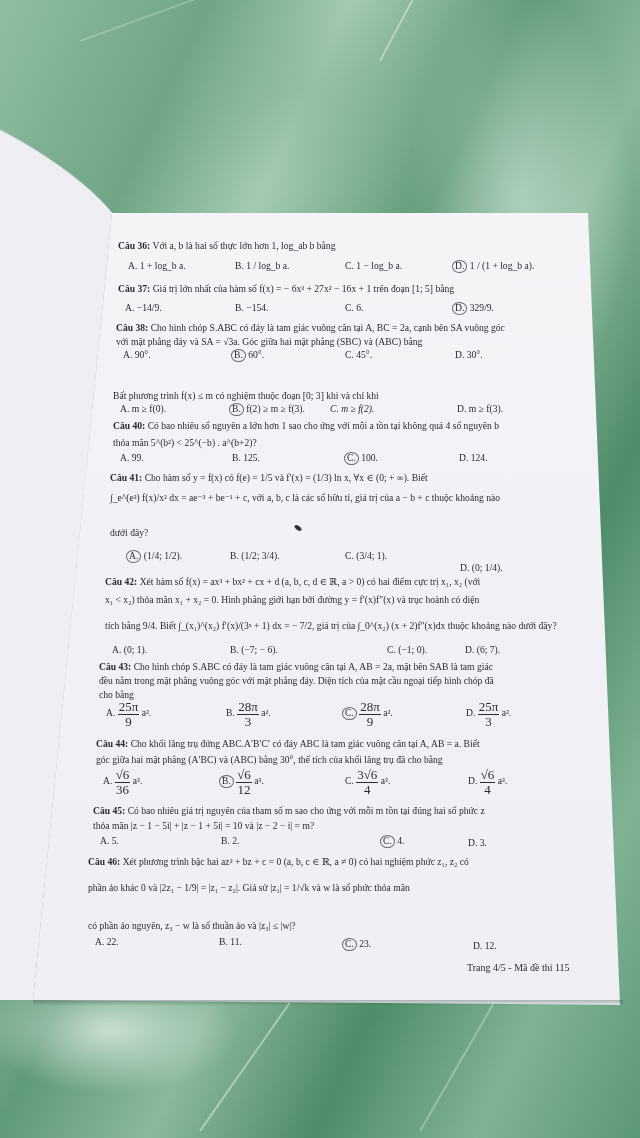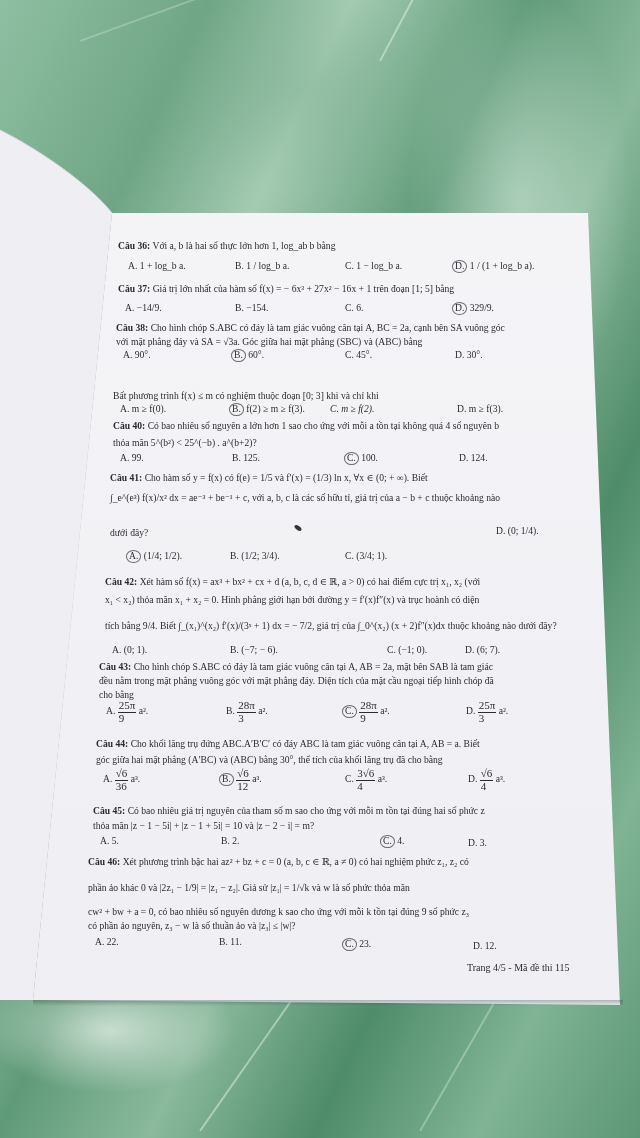--- a/index.html
+++ b/index.html
@@ -32,21 +32,21 @@
     font-size: 9.6px; line-height: 1.25;
   }
   .q { position: absolute; white-space: nowrap; }
   .q b { font-weight: bold; }
   .line { position: absolute; white-space: nowrap; }
   .opt { position: absolute; white-space: nowrap; }
   .circled {
     display: inline-block; border: 1px solid #6a6a74; border-radius: 50%;
     padding: 0 2px; margin-left: -3px; line-height: 1.1;
   }
-  .frac { display: inline-block; vertical-align: middle; text-align: left; font-size: 11px; line-height: 1.05; }
+  .frac { display: inline-block; vertical-align: middle; text-align: center; font-size: 13px; line-height: 1.05; }
   .frac .num { display: block; border-bottom: 0.8px solid #2a2a30; padding: 0 1px; }
   .frac .den { display: block; padding: 0 1px; }
   .footer { position: absolute; white-space: nowrap; font-size: 10px; }
   .shadow-bottom {
     position: absolute; left: 33px; top: 1000px; width: 590px; height: 6px;
     background: linear-gradient(180deg, rgba(40,70,55,0.35), rgba(40,70,55,0));
   }
   .pen-mark {
     position: absolute; width: 8px; height: 4px; background: #333;
     border-radius: 50%; transform: rotate(35deg);
@@ -114,21 +114,21 @@
 
   <div class="q" style="left:110px;top:472px;">
     <b>Câu 41:</b> <span>Cho hàm số y = f(x) có f(e) = 1/5 và f′(x) = (1/3) ln x, ∀x ∈ (0; + ∞). Biết</span>
   </div>
   <div class="line" style="left:110px;top:492px;">∫_e^(e³) f(x)/x² dx = ae⁻³ + be⁻¹ + c, với a, b, c là các số hữu tỉ, giá trị của a − b + c thuộc khoảng nào</div>
   <div class="line" style="left:110px;top:527px;">dưới đây?</div>
   <div class="pen-mark" style="left:294px;top:526px;"></div>
   <div class="opt" style="left:117px;top:550px;padding-left:12px;"><span class="circled">A.</span> <span>(1/4; 1/2).</span></div>
   <div class="opt" style="left:230px;top:550px;"><span>B.</span> <span>(1/2; 3/4).</span></div>
   <div class="opt" style="left:345px;top:550px;"><span>C.</span> <span>(3/4; 1).</span></div>
-  <div class="opt" style="left:460px;top:525px;margin-left:36px;"><span>D.</span> <span>(0; 1/4).</span></div>
+  <div class="opt" style="left:460px;top:562px;"><span>D.</span> <span>(0; 1/4).</span></div>
 
   <div class="q" style="left:105px;top:576px;">
     <b>Câu 42:</b> <span>Xét hàm số f(x) = ax³ + bx² + cx + d (a, b, c, d ∈ ℝ, a &gt; 0) có hai điểm cực trị x₁, x₂ (với</span>
   </div>
   <div class="line" style="left:105px;top:594px;">x₁ &lt; x₂) thỏa mãn x₁ + x₂ = 0. Hình phẳng giới hạn bởi đường y = f′(x)f″(x) và trục hoành có diện</div>
   <div class="line" style="left:105px;top:620px;">tích bằng 9/4. Biết ∫_(x₁)^(x₂) f′(x)/(3ˣ + 1) dx = − 7/2, giá trị của ∫_0^(x₂) (x + 2)f″(x)dx thuộc khoảng nào dưới đây?</div>
   <div class="opt" style="left:112px;top:644px;"><span>A.</span> <span>(0; 1).</span></div>
   <div class="opt" style="left:230px;top:644px;"><span>B.</span> <span>(−7; − 6).</span></div>
   <div class="opt" style="left:343px;top:644px;padding-left:44px;"><span>C.</span> <span>(−1; 0).</span></div>
   <div class="opt" style="left:465px;top:644px;"><span>D.</span> <span>(6; 7).</span></div>
@@ -158,21 +158,20 @@
   <div class="line" style="left:93px;top:820px;">thỏa mãn |z − 1 − 5i| + |z − 1 + 5i| = 10 và |z − 2 − i| = m?</div>
   <div class="opt" style="left:100px;top:835px;"><span>A.</span> <span>5.</span></div>
   <div class="opt" style="left:221px;top:835px;"><span>B.</span> <span>2.</span></div>
   <div class="opt" style="left:347px;top:835px;padding-left:36px;"><span class="circled">C.</span> <span>4.</span></div>
   <div class="opt" style="left:468px;top:837px;"><span>D.</span> <span>3.</span></div>
 
   <div class="q" style="left:88px;top:856px;">
     <b>Câu 46:</b> <span>Xét phương trình bậc hai az² + bz + c = 0 (a, b, c ∈ ℝ, a ≠ 0) có hai nghiệm phức z₁, z₂ có</span>
   </div>
   <div class="line" style="left:88px;top:882px;">phần ảo khác 0 và |2z₁ − 1/9| = |z₁ − z₂|. Giả sử |z₁| = 1/√k và w là số phức thỏa mãn</div>
-  <div class="line" style="left:88px;top:906px;">cw² + bw + a = 0, có bao nhiêu số nguyên dương k sao cho ứng với mỗi k tồn tại đúng 9 số phức z₃</div>
   <div class="line" style="left:88px;top:920px;">có phần ảo nguyên, z₃ − w là số thuần ảo và |z₃| ≤ |w|?</div>
   <div class="opt" style="left:95px;top:936px;"><span>A.</span> <span>22.</span></div>
   <div class="opt" style="left:219px;top:936px;"><span>B.</span> <span>11.</span></div>
   <div class="opt" style="left:345px;top:938px;"><span class="circled">C.</span> <span>23.</span></div>
   <div class="opt" style="left:473px;top:940px;"><span>D.</span> <span>12.</span></div>
 
   <div class="footer" style="left:467px;top:962px;">Trang 4/5 - Mã đề thi 115</div>
 </div>
 
 </body></html>

